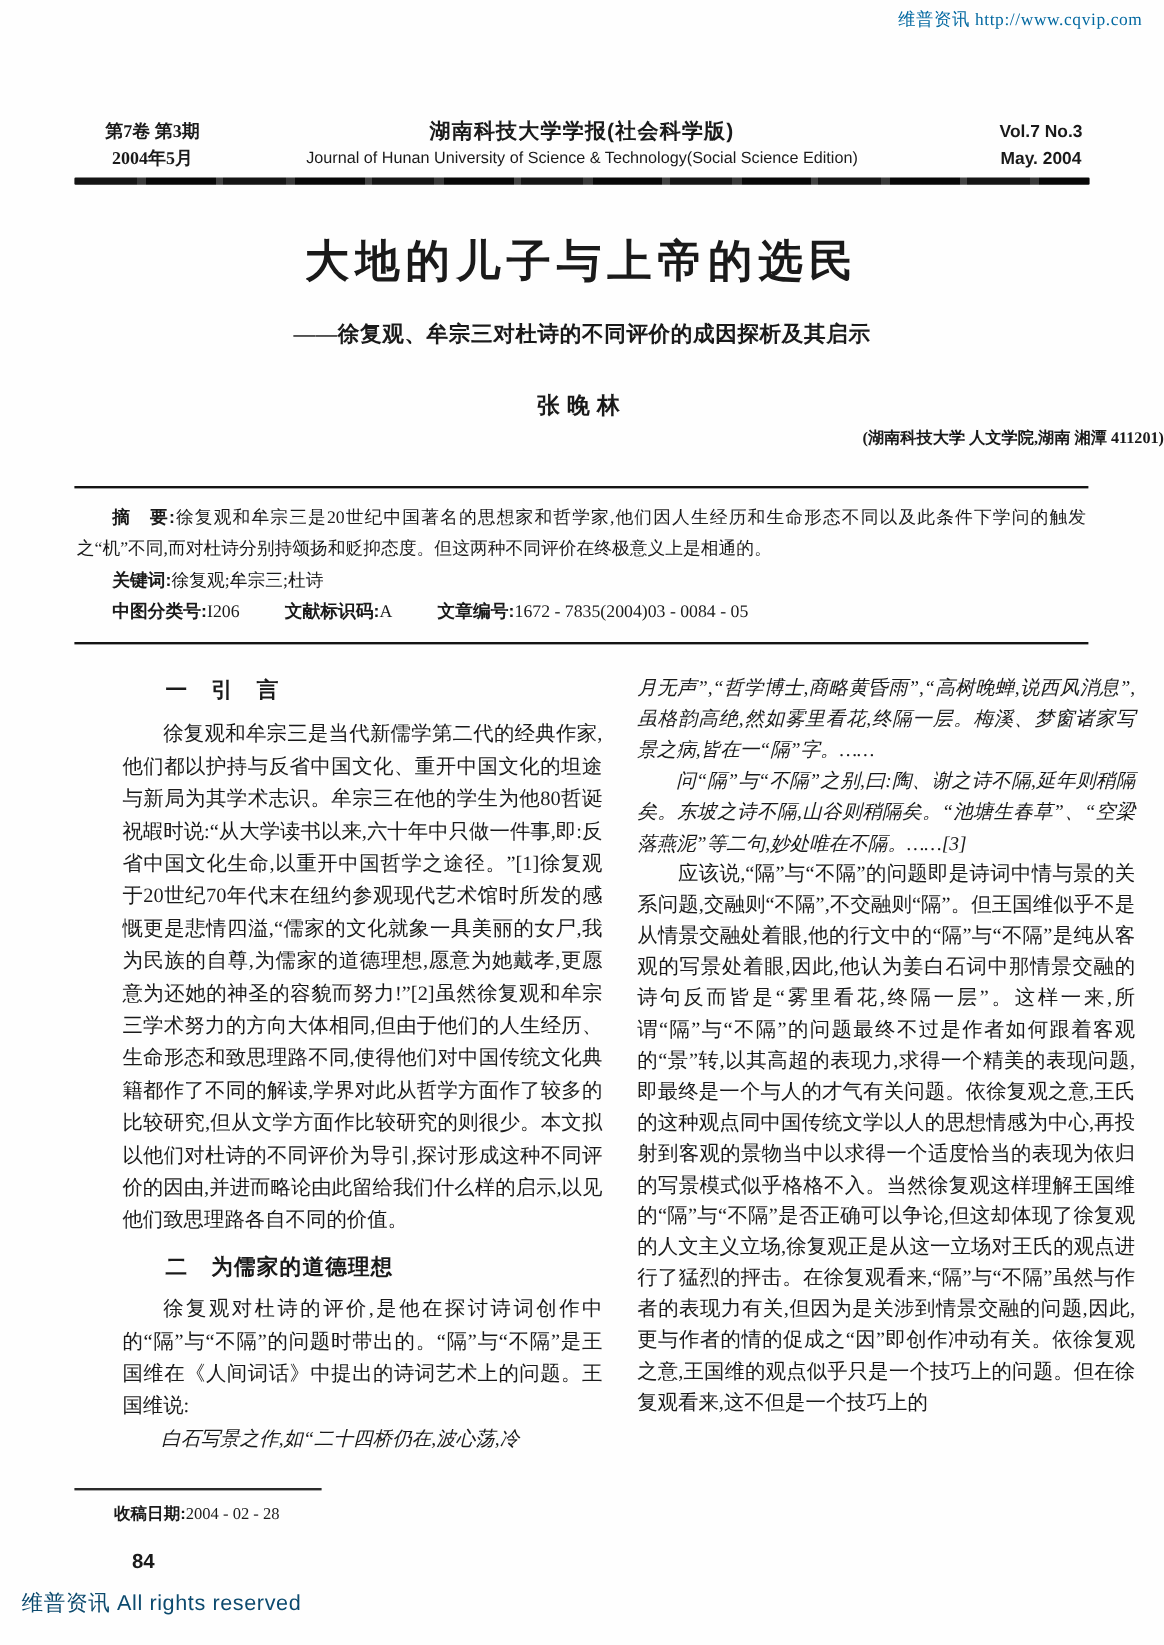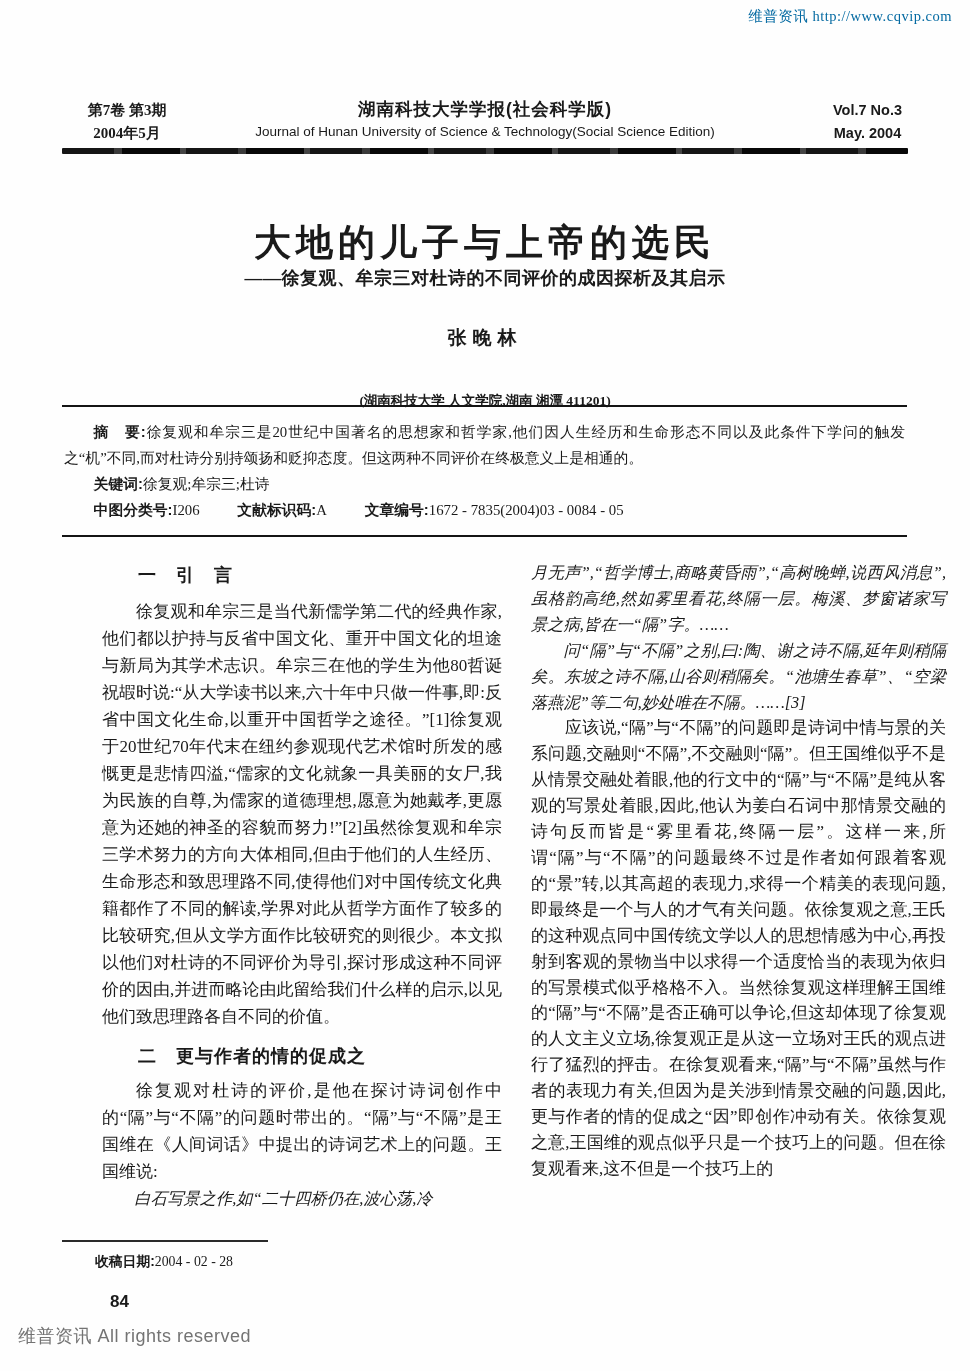--- a/index.html
+++ b/index.html
@@ -25,35 +25,35 @@
     font-family:"Liberation Sans","DejaVu Sans",sans-serif; }
   .jh-right { position:absolute; right:6px; top:2px; text-align:center;
     font-size:14.5px; line-height:23px; font-weight:bold;
     font-family:"Liberation Sans","DejaVu Sans",sans-serif; }
   .header-rule {
     position:absolute; top:148px; left:62px; right:62px; height:6px;
     background:repeating-linear-gradient(90deg,#151515 0 52px,#3a3a3a 52px 60px,#080808 60px 118px,#444 118px 124px);
     border-radius:1px;
   }
   .art-title {
-    position:absolute; top:218px; left:0; right:0; text-align:center;
+    position:absolute; top:193px; left:0; right:0; text-align:center;
     font-size:37px; font-weight:bold; letter-spacing:5px;
     font-family:"Liberation Sans","DejaVu Sans",sans-serif;
   }
   .art-subtitle {
     position:absolute; top:266px; left:0; right:0; text-align:center;
     font-size:18px; font-weight:bold; letter-spacing:.5px;
   }
   .art-author {
     position:absolute; top:325px; left:0; right:0; text-align:center;
     font-size:19px; letter-spacing:6px; font-weight:bold;
   }
   .art-affil {
-    position:absolute; top:356px; left:0; right:0; text-align:center;
-    font-size:13.5px; font-weight:bold;margin-top:36px;
+    position:absolute; top:356px; left:0; right:0; text-align:right;
+    font-size:13.5px; font-weight:bold;
   }
   .abstract-box {
     position:absolute; top:405px; left:62px; right:63px;
     border-top:2px solid #141414; border-bottom:2px solid #141414;
     padding:12px 2px 12px 2px; font-size:14.8px; line-height:26px;
   }
   .abstract-box .lbl { font-weight:bold; font-family:"Liberation Sans","DejaVu Sans",sans-serif; }
   .abs-para { text-indent:2em; text-align:justify; }
   .kw-line { text-indent:2em; }
   .clc-line { text-indent:2em; }
@@ -81,21 +81,21 @@
   }
   .footnote .lbl { font-weight:bold; font-family:"Liberation Sans","DejaVu Sans",sans-serif; }
   .page-num {
     position:absolute; top:1292px; left:84px;
     font-size:17px; font-weight:bold;
     font-family:"Liberation Sans","DejaVu Sans",sans-serif;
     margin-left:26px;
   }
   .wm-bottom {
     position:absolute; top:1324px; left:18px;
-    font-size:18px; color:#737373; letter-spacing:.5px;
+    font-size:18px; color:#0c4a6e; letter-spacing:.5px;
     font-family:"Liberation Sans","DejaVu Sans",sans-serif;
   }
 </style>
 </head>
 <body>
 
 <div class="page">
 
   <div class="wm-top">维普资讯 http://www.cqvip.com</div>
 
@@ -131,21 +131,21 @@
     <div class="clc-line">
       <span class="pair"><span class="lbl">中图分类号:</span><span>I206</span></span>
       <span class="pair"><span class="lbl">文献标识码:</span><span>A</span></span>
       <span class="pair"><span class="lbl">文章编号:</span><span>1672 - 7835(2004)03 - 0084 - 05</span></span>
     </div>
   </div>
 
   <div class="col col-left">
     <div class="sec-head first">一　引　言</div>
     <p class="para">徐复观和牟宗三是当代新儒学第二代的经典作家,他们都以护持与反省中国文化、重开中国文化的坦途与新局为其学术志识。牟宗三在他的学生为他80哲诞祝嘏时说:“从大学读书以来,六十年中只做一件事,即:反省中国文化生命,以重开中国哲学之途径。”[1]徐复观于20世纪70年代末在纽约参观现代艺术馆时所发的感慨更是悲情四溢,“儒家的文化就象一具美丽的女尸,我为民族的自尊,为儒家的道德理想,愿意为她戴孝,更愿意为还她的神圣的容貌而努力!”[2]虽然徐复观和牟宗三学术努力的方向大体相同,但由于他们的人生经历、生命形态和致思理路不同,使得他们对中国传统文化典籍都作了不同的解读,学界对此从哲学方面作了较多的比较研究,但从文学方面作比较研究的则很少。本文拟以他们对杜诗的不同评价为导引,探讨形成这种不同评价的因由,并进而略论由此留给我们什么样的启示,以见他们致思理路各自不同的价值。</p>
-    <div class="sec-head second">二　更与作者的情的促成之</div>
+    <div class="sec-head second">二　为儒家的道德理想</div>
     <p class="para">徐复观对杜诗的评价,是他在探讨诗词创作中的“隔”与“不隔”的问题时带出的。“隔”与“不隔”是王国维在《人间词话》中提出的诗词艺术上的问题。王国维说:</p>
     <p class="quote indent">白石写景之作,如“二十四桥仍在,波心荡,冷</p>
   </div>
 
   <div class="col col-right">
     <p class="quote">月无声”,“哲学博士,商略黄昏雨”,“高树晚蝉,说西风消息”,虽格韵高绝,然如雾里看花,终隔一层。梅溪、梦窗诸家写景之病,皆在一“隔”字。……</p>
     <p class="quote indent">问“隔”与“不隔”之别,曰:陶、谢之诗不隔,延年则稍隔矣。东坡之诗不隔,山谷则稍隔矣。“池塘生春草”、“空梁落燕泥”等二句,妙处唯在不隔。……[3]</p>
     <p class="para">应该说,“隔”与“不隔”的问题即是诗词中情与景的关系问题,交融则“不隔”,不交融则“隔”。但王国维似乎不是从情景交融处着眼,他的行文中的“隔”与“不隔”是纯从客观的写景处着眼,因此,他认为姜白石词中那情景交融的诗句反而皆是“雾里看花,终隔一层”。这样一来,所谓“隔”与“不隔”的问题最终不过是作者如何跟着客观的“景”转,以其高超的表现力,求得一个精美的表现问题,即最终是一个与人的才气有关问题。依徐复观之意,王氏的这种观点同中国传统文学以人的思想情感为中心,再投射到客观的景物当中以求得一个适度恰当的表现为依归的写景模式似乎格格不入。当然徐复观这样理解王国维的“隔”与“不隔”是否正确可以争论,但这却体现了徐复观的人文主义立场,徐复观正是从这一立场对王氏的观点进行了猛烈的抨击。在徐复观看来,“隔”与“不隔”虽然与作者的表现力有关,但因为是关涉到情景交融的问题,因此,更与作者的情的促成之“因”即创作冲动有关。依徐复观之意,王国维的观点似乎只是一个技巧上的问题。但在徐复观看来,这不但是一个技巧上的</p>
   </div>
 

